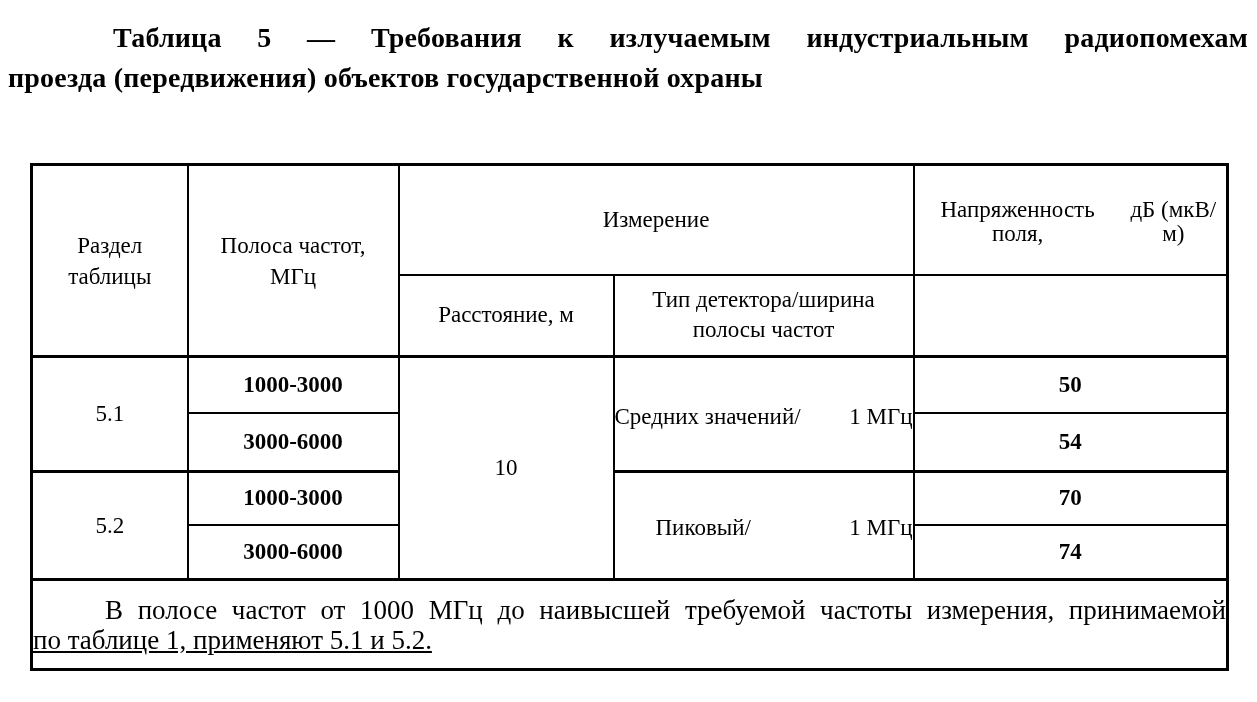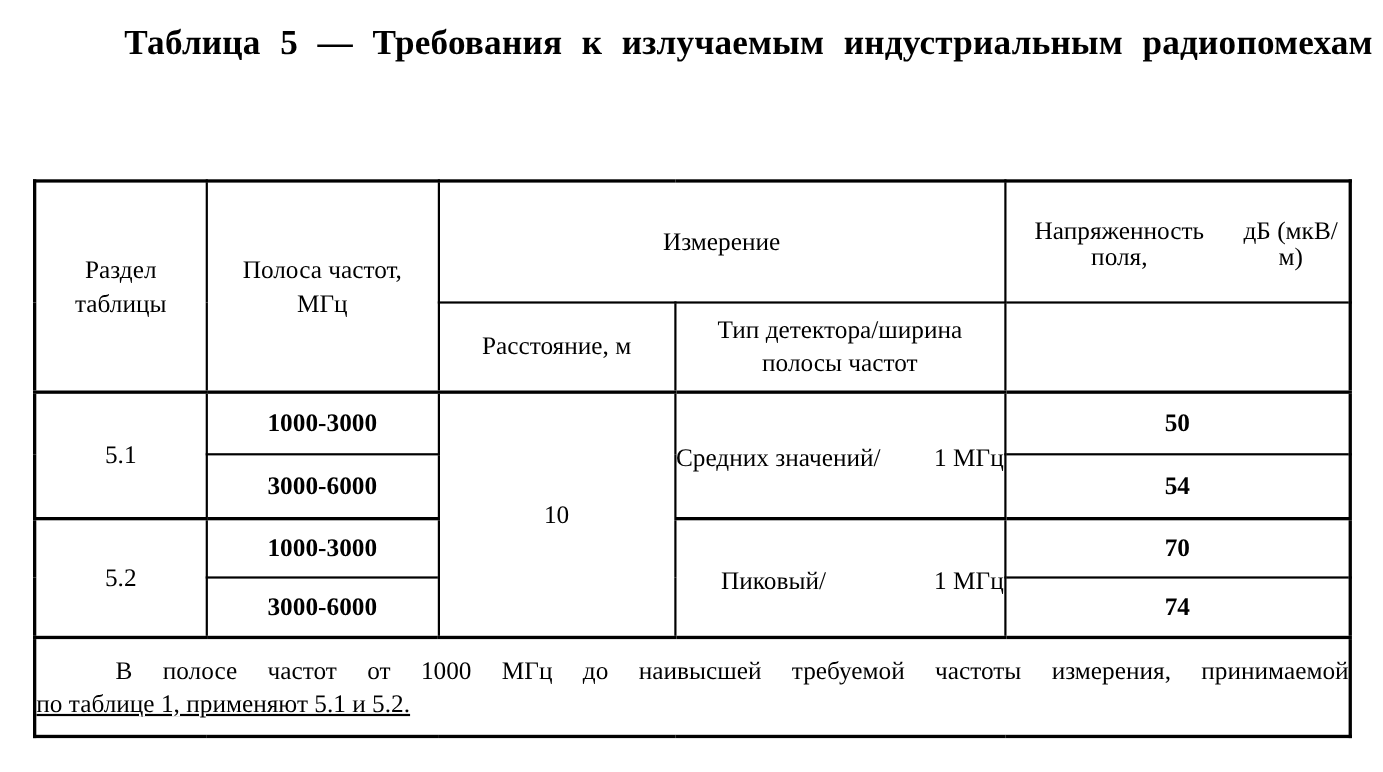--- a/index.html
+++ b/index.html
@@ -15,21 +15,21 @@
     color: #000000;
     overflow: hidden;
   }
 
   
   .doc-title {
     position: absolute;
     left: 8px;
     top: 18px;
     width: 1240px;
-    font-size: 32px;
+    font-size: 28px;
     font-weight: bold;
     line-height: 40px;
     letter-spacing: 0.2px;
   }
   .doc-title .t-line { white-space: nowrap; }
   .doc-title .t-just {
     white-space: normal;
     text-align: justify;
     text-align-last: justify;
   }
@@ -93,35 +93,36 @@
     vertical-align: top;
     padding-top: 68px;
     line-height: 24px;
   }
 
   
   .note-cell {
     text-align: left;
     vertical-align: top;
     padding: 4px 8px 0 8px;
-    font-size: 23px;
+    font-size: 27px;
     line-height: 30px;
   }
   .note-l1 {
     padding-left: 72px;
     text-align: justify;
     text-align-last: justify;
   }
   .note-l2 { text-align: left; text-decoration: underline; }
 </style>
 </head>
 <body>
 
 <div class="doc-title">
   <div class="t-line1 t-just">Таблица 5 — Требования к излучаемым индустриальным радиопомехам</div>
+  <div class="t-line">проезда (передвижения) объектов государственной охраны</div>
 </div>
 
 <table class="doc-table">
   <colgroup>
     <col style="width:156px">
     <col style="width:211px">
     <col style="width:215px">
     <col style="width:300px">
     <col style="width:314px">
   </colgroup>

